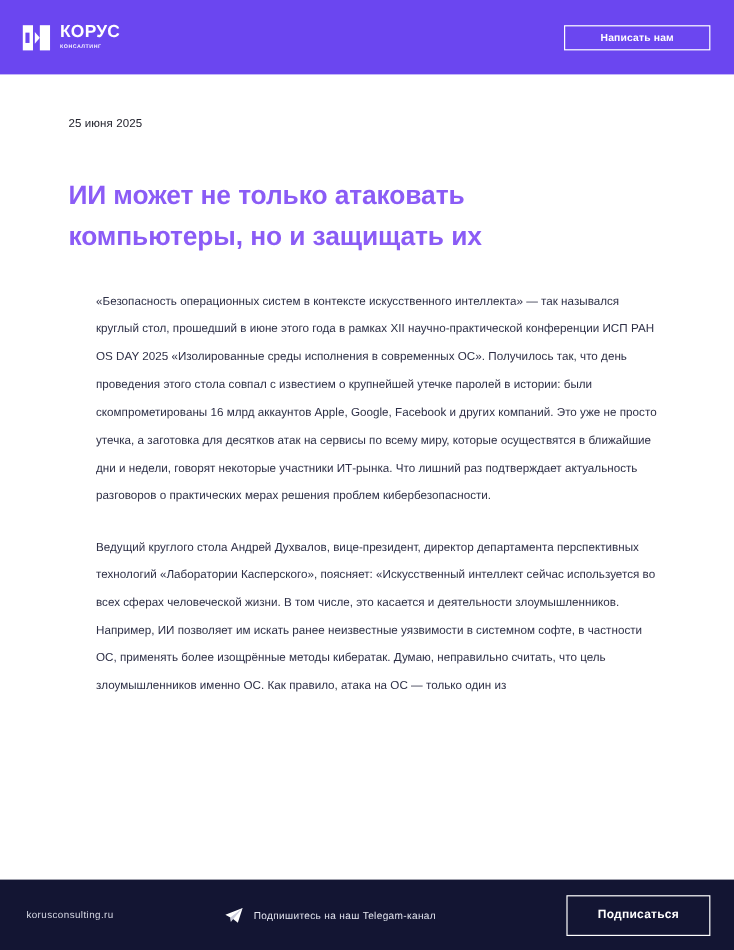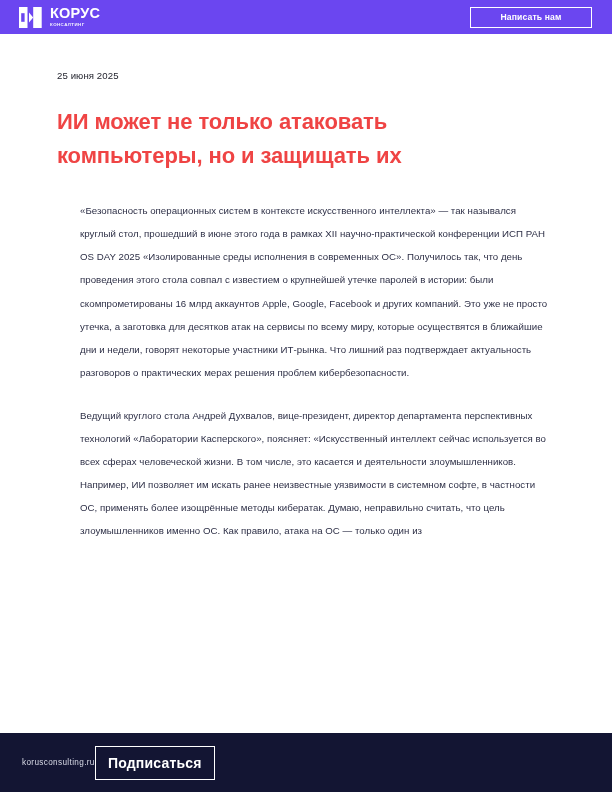--- a/index.html
+++ b/index.html
@@ -20,21 +20,21 @@
     width: 612px;
     height: 792px;
     position: relative;
     display: flex;
     flex-direction: column;
     background: #ffffff;
   }
 
   
   .header {
-    height: 34px;
+    height: 62px;
     background: #6B46F0;
     display: flex;
     align-items: center;
     justify-content: space-between;
     padding: 0 20px 0 18px;
     flex: 0 0 auto;
   }
 
   .brand {
     display: flex;
@@ -98,24 +98,24 @@
   }
 
   .article-date {
     margin-top: 36px;
     font-size: 9.6px;
     color: #23242e;
     letter-spacing: 0.1px;
   }
 
   .article-title {
-    margin-top: 24px;
+    margin-top: 37px;
     font-size: 22px;
     font-weight: 700;
-    color: #ef4444;
+    color: #8b5cf6;
     line-height: 1.55;
     letter-spacing: -0.1px;
     max-width: 470px;
   }
 
   .article-body {
     margin-top: 26px;
   }
 
   .article-body p {
@@ -170,21 +170,21 @@
     font-size: 8.4px;
     letter-spacing: 0.3px;
     white-space: nowrap;
   }
 
   .footer-btn {
     border: 1px solid #ffffff;
     background: transparent;
     color: #ffffff;
     font-family: "Liberation Sans", sans-serif;
-    font-size: 14px;
+    font-size: 10px;
     font-weight: 700;
     letter-spacing: 0.2px;
     height: 22px;
     min-width: 120px;
     padding: 16px 12px;
     cursor: pointer;
     display: flex;
     align-items: center;
     justify-content: center;
     flex: 0 0 auto;
@@ -225,17 +225,26 @@
       <p>«Безопасность операционных систем в контексте искусственного интеллекта» — так назывался круглый стол, прошедший в июне этого года в рамках XII научно-практической конференции ИСП РАН OS DAY 2025 «Изолированные среды исполнения в современных ОС». Получилось так, что день проведения этого стола совпал с известием о крупнейшей утечке паролей в истории: были скомпрометированы 16 млрд аккаунтов Apple, Google, Facebook и других компаний. Это уже не просто утечка, а заготовка для десятков атак на сервисы по всему миру, которые осуществятся в ближайшие дни и недели, говорят некоторые участники ИТ-рынка. Что лишний раз подтверждает актуальность разговоров о практических мерах решения проблем кибербезопасности.</p>
       <p>Ведущий круглого стола Андрей Духвалов, вице-президент, директор департамента перспективных технологий «Лаборатории Касперского», поясняет: «Искусственный интеллект сейчас используется во всех сферах человеческой жизни. В том числе, это касается и деятельности злоумышленников. Например, ИИ позволяет им искать ранее неизвестные уязвимости в системном софте, в частности ОС, применять более изощрённые методы кибератак. Думаю, неправильно считать, что цель злоумышленников именно ОС. Как правило, атака на ОС — только один из</p>
     </div>
 
   </div>
 
   <div class="footer">
 
     <div class="footer-site">korusconsulting.ru</div>
 
+    <div class="footer-center">
+      <span class="tg-icon">
+        <svg width="16" height="16" viewBox="0 0 16 16" aria-hidden="true">
+          <path d="M0.8 7.2 L15.2 1.6 L11.2 14.0 L7.0 10.6 L5.4 13.2 L5.0 9.6 Z" fill="#ffffff"></path>
+          <path d="M5.0 9.6 L15.2 1.6 L5.4 13.2 Z" fill="#c9cbdb"></path>
+        </svg>
+      </span>
+      <span class="footer-cta-text">Подпишитесь на наш Telegam-канал</span>
+    </div>
 
     <button class="footer-btn">Подписаться</button>
   </div>
 
 </div>
 
 </body></html>

